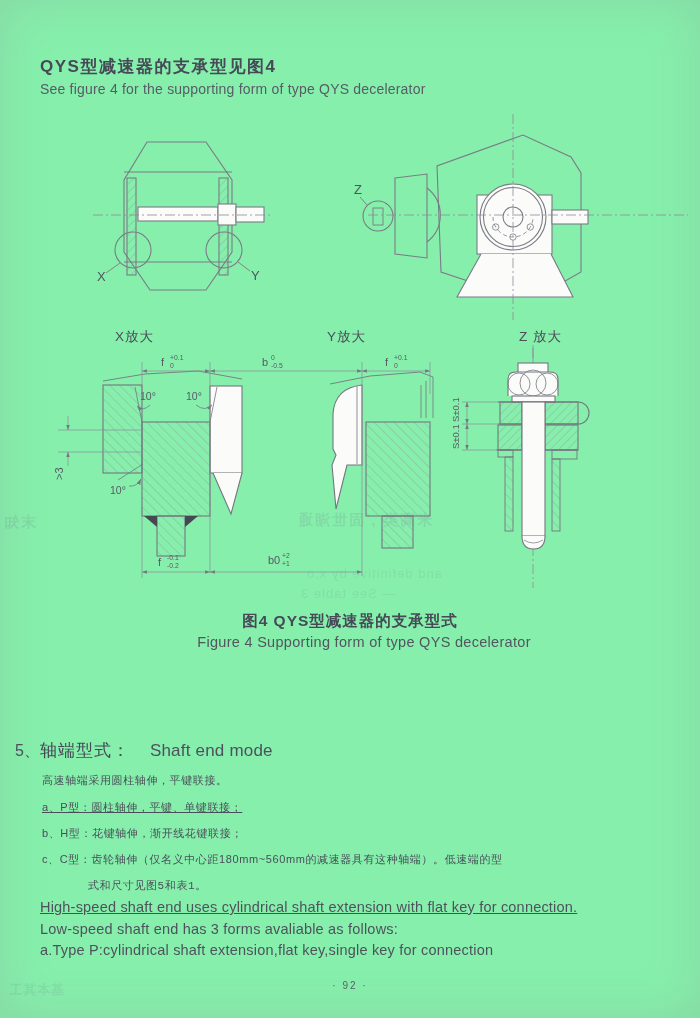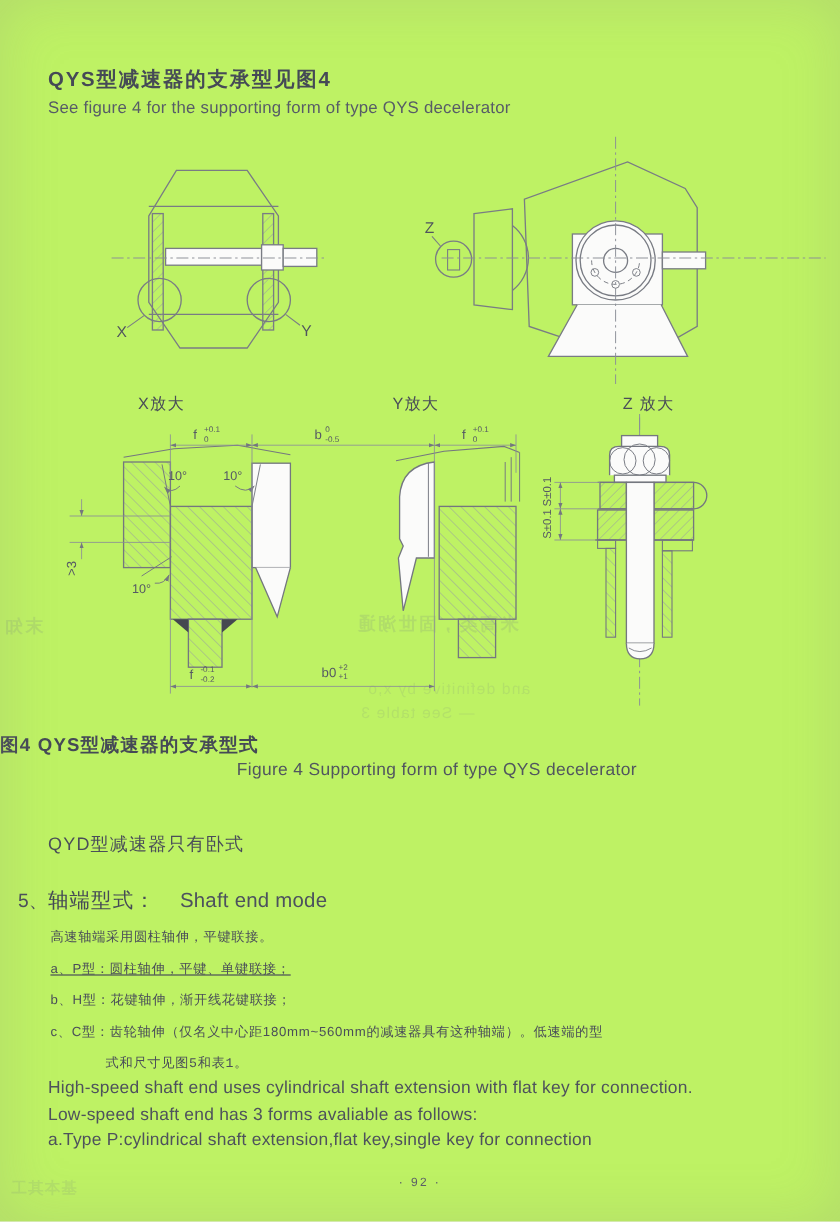--- a/index.html
+++ b/index.html
@@ -1,23 +1,23 @@
 <!DOCTYPE html>
 <html><head>
 <meta charset="utf-8">
 <style>
   html,body{margin:0;padding:0;background:#e9e9e7;}
-  .page{position:relative;width:700px;height:1018px;background:#bef264;overflow:hidden;
+  .page{position:relative;width:700px;height:1018px;background:#86efac;overflow:hidden;
         font-family:"Liberation Sans","DejaVu Sans",sans-serif;color:#474b56;}
   .page::after{content:"";position:absolute;inset:0;pointer-events:none;
         box-shadow:0 0 48px rgba(135,133,130,.22) inset;}
   .abs{position:absolute;white-space:nowrap;}
   .h-zh{left:40px;top:55px;font-size:17px;font-weight:700;letter-spacing:1.5px;color:#454a56;}
   .h-en{left:40px;top:81px;font-size:14px;color:#575c67;letter-spacing:.2px;}
-  .cap-zh{left:0;top:611px;width:700px;font-size:15.5px;font-weight:700;letter-spacing:1px;color:#454a56;}
+  .cap-zh{left:0;top:611px;width:700px;text-align:center;font-size:15.5px;font-weight:700;letter-spacing:1px;color:#454a56;}
   .cap-en{left:14px;top:634px;width:700px;text-align:center;font-size:14.5px;color:#51565f;letter-spacing:.3px;}
   .qyd{left:40px;top:694px;font-size:15px;letter-spacing:1px;color:#4a4e59;}
   .sec{left:15px;top:739px;font-size:17px;display:flex;align-items:baseline;}
   .sec .no{font-size:16px;color:#4a4e59;}
   .sec .zh{font-weight:400;letter-spacing:1px;color:#454a56;}
   .sec .en{margin-left:20px;font-size:17px;color:#4c515e;letter-spacing:.2px;}
   .bl{font-size:11px;letter-spacing:.6px;color:#4a4e59;}
   .en-l{font-size:14.5px;color:#4e525c;letter-spacing:.2px;}
   .pnum{left:0;top:980px;width:700px;text-align:center;font-size:10px;color:#5a5e68;letter-spacing:2px;}
   .bleed{position:absolute;transform:scaleX(-1);filter:blur(.6px);color:#6b7285;pointer-events:none;}
@@ -199,32 +199,31 @@
       <line x1="467" y1="294" x2="467" y2="316" stroke="#8b8e96" stroke-width="0.7" marker-start="url(#arrS)" marker-end="url(#arrE)"></line>
       <line x1="467" y1="316" x2="467" y2="342" stroke="#8b8e96" stroke-width="0.7" marker-start="url(#arrS)" marker-end="url(#arrE)"></line>
     </g>
     <text class="sdim" x="459" y="314" transform="rotate(-90 459 314)">S±0.1</text>
     <text class="sdim" x="459" y="341" transform="rotate(-90 459 341)">S±0.1</text>
   </svg>
 
   <div class="abs cap-zh">图4 QYS型减速器的支承型式</div>
   <div class="abs cap-en">Figure 4 Supporting form of type QYS decelerator</div>
 
-  <div class="abs qyd">QYD型减速器只有卧式</div>
 
   <div class="abs sec">
     <span class="no">5、</span>
     <span class="zh">轴端型式：</span>
     <span class="en">Shaft end mode</span>
   </div>
 
   <div class="abs bl" style="left:42px;top:773px;">高速轴端采用圆柱轴伸，平键联接。</div>
   <div class="abs bl" style="left:42px;top:800px;text-decoration:underline;">a、P型：圆柱轴伸，平键、单键联接；</div>
   <div class="abs bl" style="left:42px;top:826px;">b、H型：花键轴伸，渐开线花键联接；</div>
   <div class="abs bl" style="left:42px;top:852px;">c、C型：齿轮轴伸（仅名义中心距180mm~560mm的减速器具有这种轴端）。低速端的型</div>
   <div class="abs bl" style="left:88px;top:878px;font-family:Liberation Mono, monospace;">式和尺寸见图5和表1。</div>
 
-  <div class="abs en-l" style="left:40px;top:899px;">High-speed shaft end uses cylindrical shaft extension with flat key for connection.</div>
+  <div class="abs en-l" style="left:40px;top:899px;text-decoration:underline;">High-speed shaft end uses cylindrical shaft extension with flat key for connection.</div>
   <div class="abs en-l" style="left:40px;top:921px;">Low-speed shaft end has 3 forms avaliable as follows:</div>
   <div class="abs en-l" style="left:40px;top:942px;">a.Type P:cylindrical shaft extension,flat key,single key for connection</div>
 
   <div class="abs pnum">· 92 ·</div>
 </div>
 
 </body></html>

